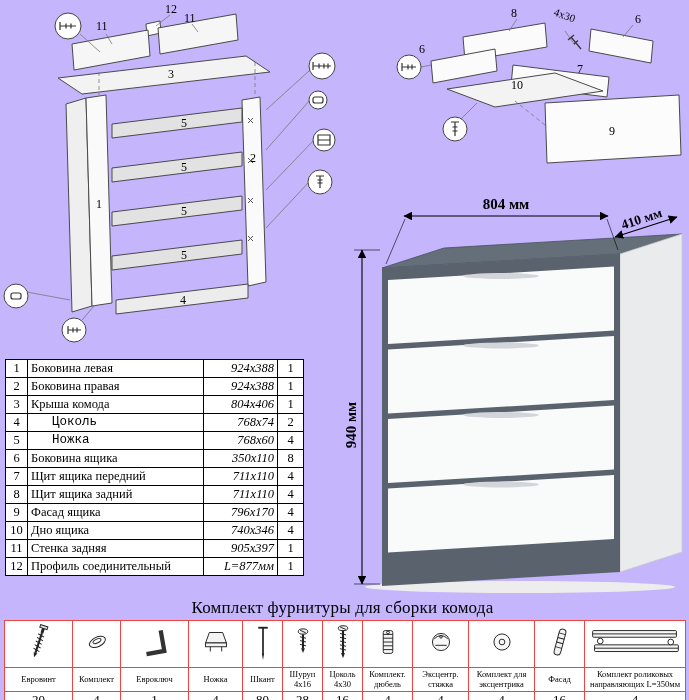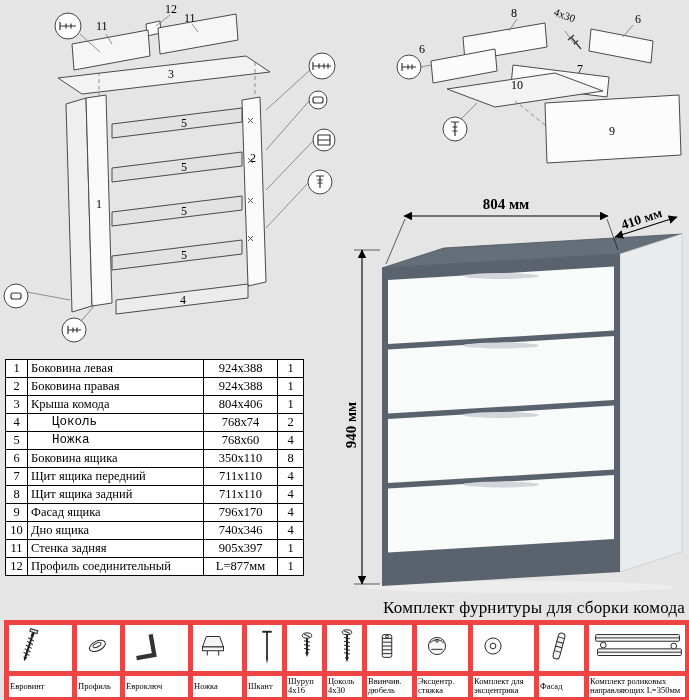--- a/index.html
+++ b/index.html
@@ -2,50 +2,50 @@
 <html><head>
 <meta charset="utf-8">
 <style>
   * { margin:0; padding:0; box-sizing:border-box; }
   html,body { background:#fff; }
   body {
     width:689px; height:700px;
     font-family:"Liberation Serif","DejaVu Serif",serif;
     color:#000;
   }
-  .sheet { position:relative; width:689px; height:700px; background:#e5e5e5; overflow:hidden; }
+  .sheet { position:relative; width:689px; height:700px; background:#c4b5fd; overflow:hidden; }
 
   .diag-left  { position:absolute; left:0;   top:0;    width:395px; height:358px; }
   .diag-right { position:absolute; left:395px; top:3px; width:294px; height:192px; }
   .render     { position:absolute; left:340px; top:190px; width:349px; height:405px; }
 
   table.parts {
     position:absolute; left:5px; top:359px;
     border-collapse:collapse; table-layout:fixed; width:298px;
     background:#fff;
   }
   table.parts td {
     border:1px solid #000; font-size:12.5px; height:18px;
     padding:0 3px; white-space:nowrap; overflow:hidden; line-height:1.1;
   }
   table.parts td.c-num  { width:22px; text-align:center; padding:0; }
   table.parts td.c-name { width:176px;margin-left:29px; }
   table.parts td.c-name.indent { padding-left:24px;font-family:Liberation Mono, monospace; }
-  table.parts td.c-size { width:74px; text-align:center; }
+  table.parts td.c-size { width:74px; text-align:right;font-style:italic; }
   table.parts td.c-qty  { width:26px; text-align:center; }
 
   .hw-title {
     position:absolute; left:0; top:598px; width:685px;
-    text-align:right; font-size:17px; letter-spacing:0.2px;
+    text-align:center; font-size:17px; letter-spacing:0.2px;
   }
   table.hw {
     position:absolute; left:4px; top:620px;
     border-collapse:collapse; table-layout:fixed; width:681px; background:#fff;
   }
-  table.hw td { border:5px solid #ef4444; vertical-align:middle; overflow:hidden; }
+  table.hw td { border:1px solid #ef4444; text-align:center; vertical-align:middle; overflow:hidden; }
   table.hw td.icon-cell { height:42px; padding:1px; }
   table.hw td.name-cell { font-size:8.5px; line-height:1.1; height:24px; padding:1px; }
   table.hw td.qty-cell  { font-size:13px; height:17px; }
 
   svg text { font-family:"Liberation Serif","DejaVu Serif",serif; fill:#000; }
   .lbl { font-size:12px; }
 </style>
 </head>
 <body>
 
@@ -445,27 +445,27 @@
               <circle cx="13" cy="20" r="3" fill="#fff"></circle>
               <rect x="7" y="24" width="88" height="7" rx="1"></rect>
               <line x1="7" y1="27.5" x2="95" y2="27.5"></line>
               <circle cx="87" cy="21" r="3" fill="#fff"></circle>
             </g>
           </svg>
         </td>
       </tr>
       <tr>
         <td class="name-cell">Евровинт</td>
-        <td class="name-cell">Профиль</td>
+        <td class="name-cell">Комплект</td>
         <td class="name-cell">Евроключ</td>
         <td class="name-cell">Ножка</td>
         <td class="name-cell">Шкант</td>
         <td class="name-cell">Шуруп 4x16</td>
         <td class="name-cell">Цоколь 4x30</td>
-        <td class="name-cell">Ввинчив. дюбель</td>
+        <td class="name-cell">Комплект. дюбель</td>
         <td class="name-cell">Эксцентр. стяжка</td>
         <td class="name-cell">Комплект для эксцентрика</td>
         <td class="name-cell">Фасад</td>
         <td class="name-cell">Комплект роликовых направляющих L=350мм</td>
       </tr>
       <tr>
         <td class="qty-cell">20</td>
         <td class="qty-cell">4</td>
         <td class="qty-cell">1</td>
         <td class="qty-cell">4</td>

